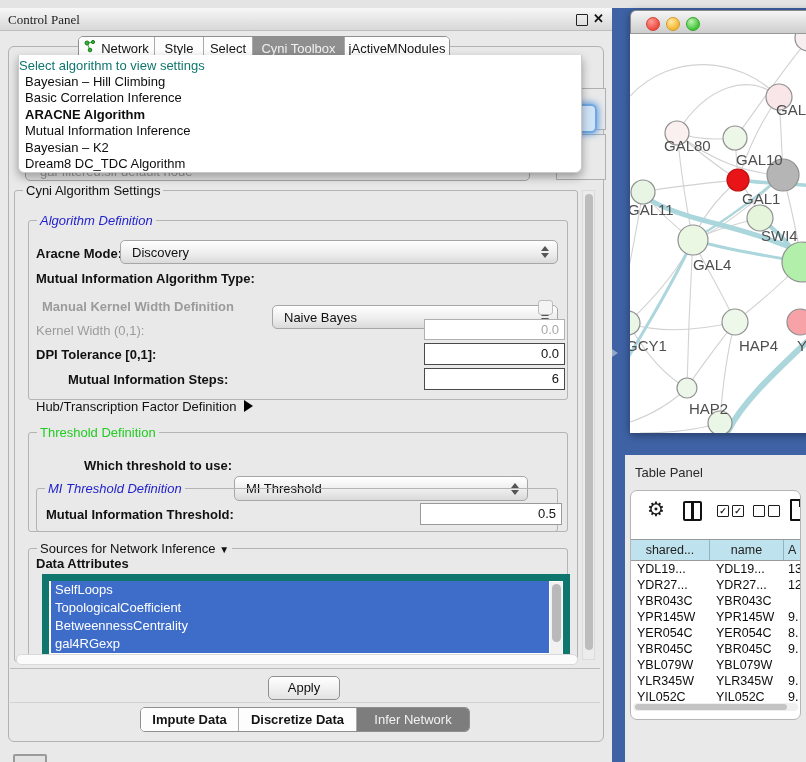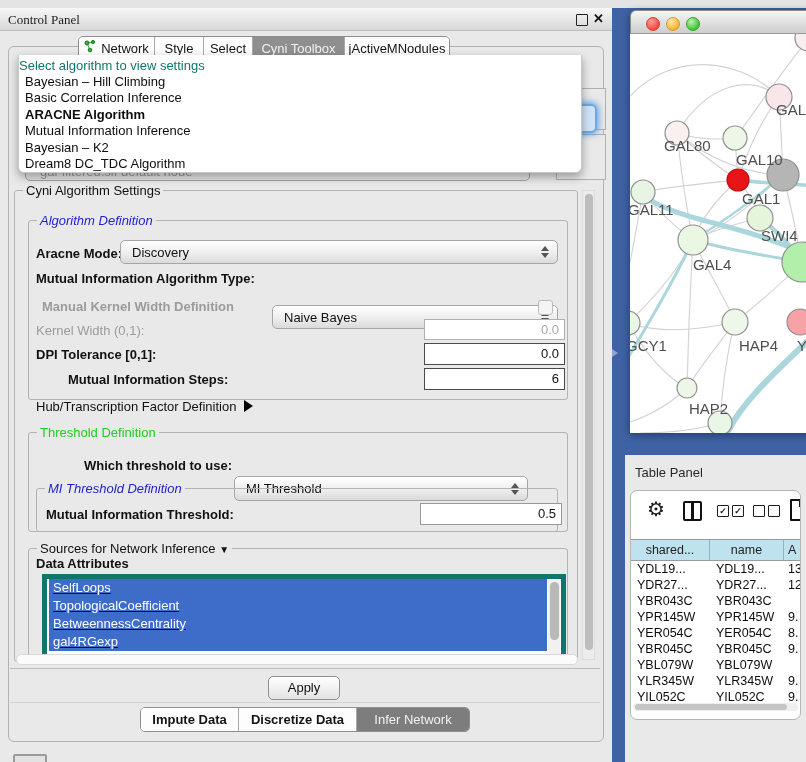--- a/index.html
+++ b/index.html
@@ -67,21 +67,21 @@
   .inp.dark{border:1px solid #4a4a4a;}
   .inp.lite{border:1px solid #b0b0b0;color:#a8a8a8;}
   .inp.mid{border:1px solid #999;}
 
   .chk{position:absolute;width:13px;height:13px;border:1px solid #bdbdbd;border-radius:3px;background:#f4f4f4;}
 
   .exp-tri{display:inline-block;width:0;height:0;border-top:6px solid transparent;border-bottom:6px solid transparent;
       border-left:9px solid #000;vertical-align:-1px;margin-left:8px;}
 
   
-  .listbox{left:42px;top:566px;width:514px;height:76px;background:#fff;border:5px solid #0f766e;overflow:hidden;text-decoration:underline;}
+  .listbox{left:42px;top:566px;width:514px;height:76px;background:#fff;border:7px solid #0f766e;overflow:hidden;}
   .list-item{height:18px;line-height:18px;margin:0 14px 0 2px;background:#3d6cc9;color:#fff;font-size:13px;padding-left:4px;}
   .list-vsb{position:absolute;right:1px;top:1px;width:12px;height:74px;background:#f1f1f1;}
   .list-vsb .th{position:absolute;left:1.5px;top:2px;width:9px;height:58px;background:#b9b9b9;border-radius:5px;}
 
   .hscroll{position:absolute;background:#fbfbfb;border:1px solid #d9d9d9;border-radius:5px;}
 
   
   .vscroll{left:582px;top:182px;width:13px;height:470px;background:#ececec;border:1px solid #dcdcdc;box-sizing:border-box;}
   .vscroll .th{position:absolute;left:2px;top:3px;width:8px;height:456px;background:#bdbdbd;border-radius:5px;}
 

